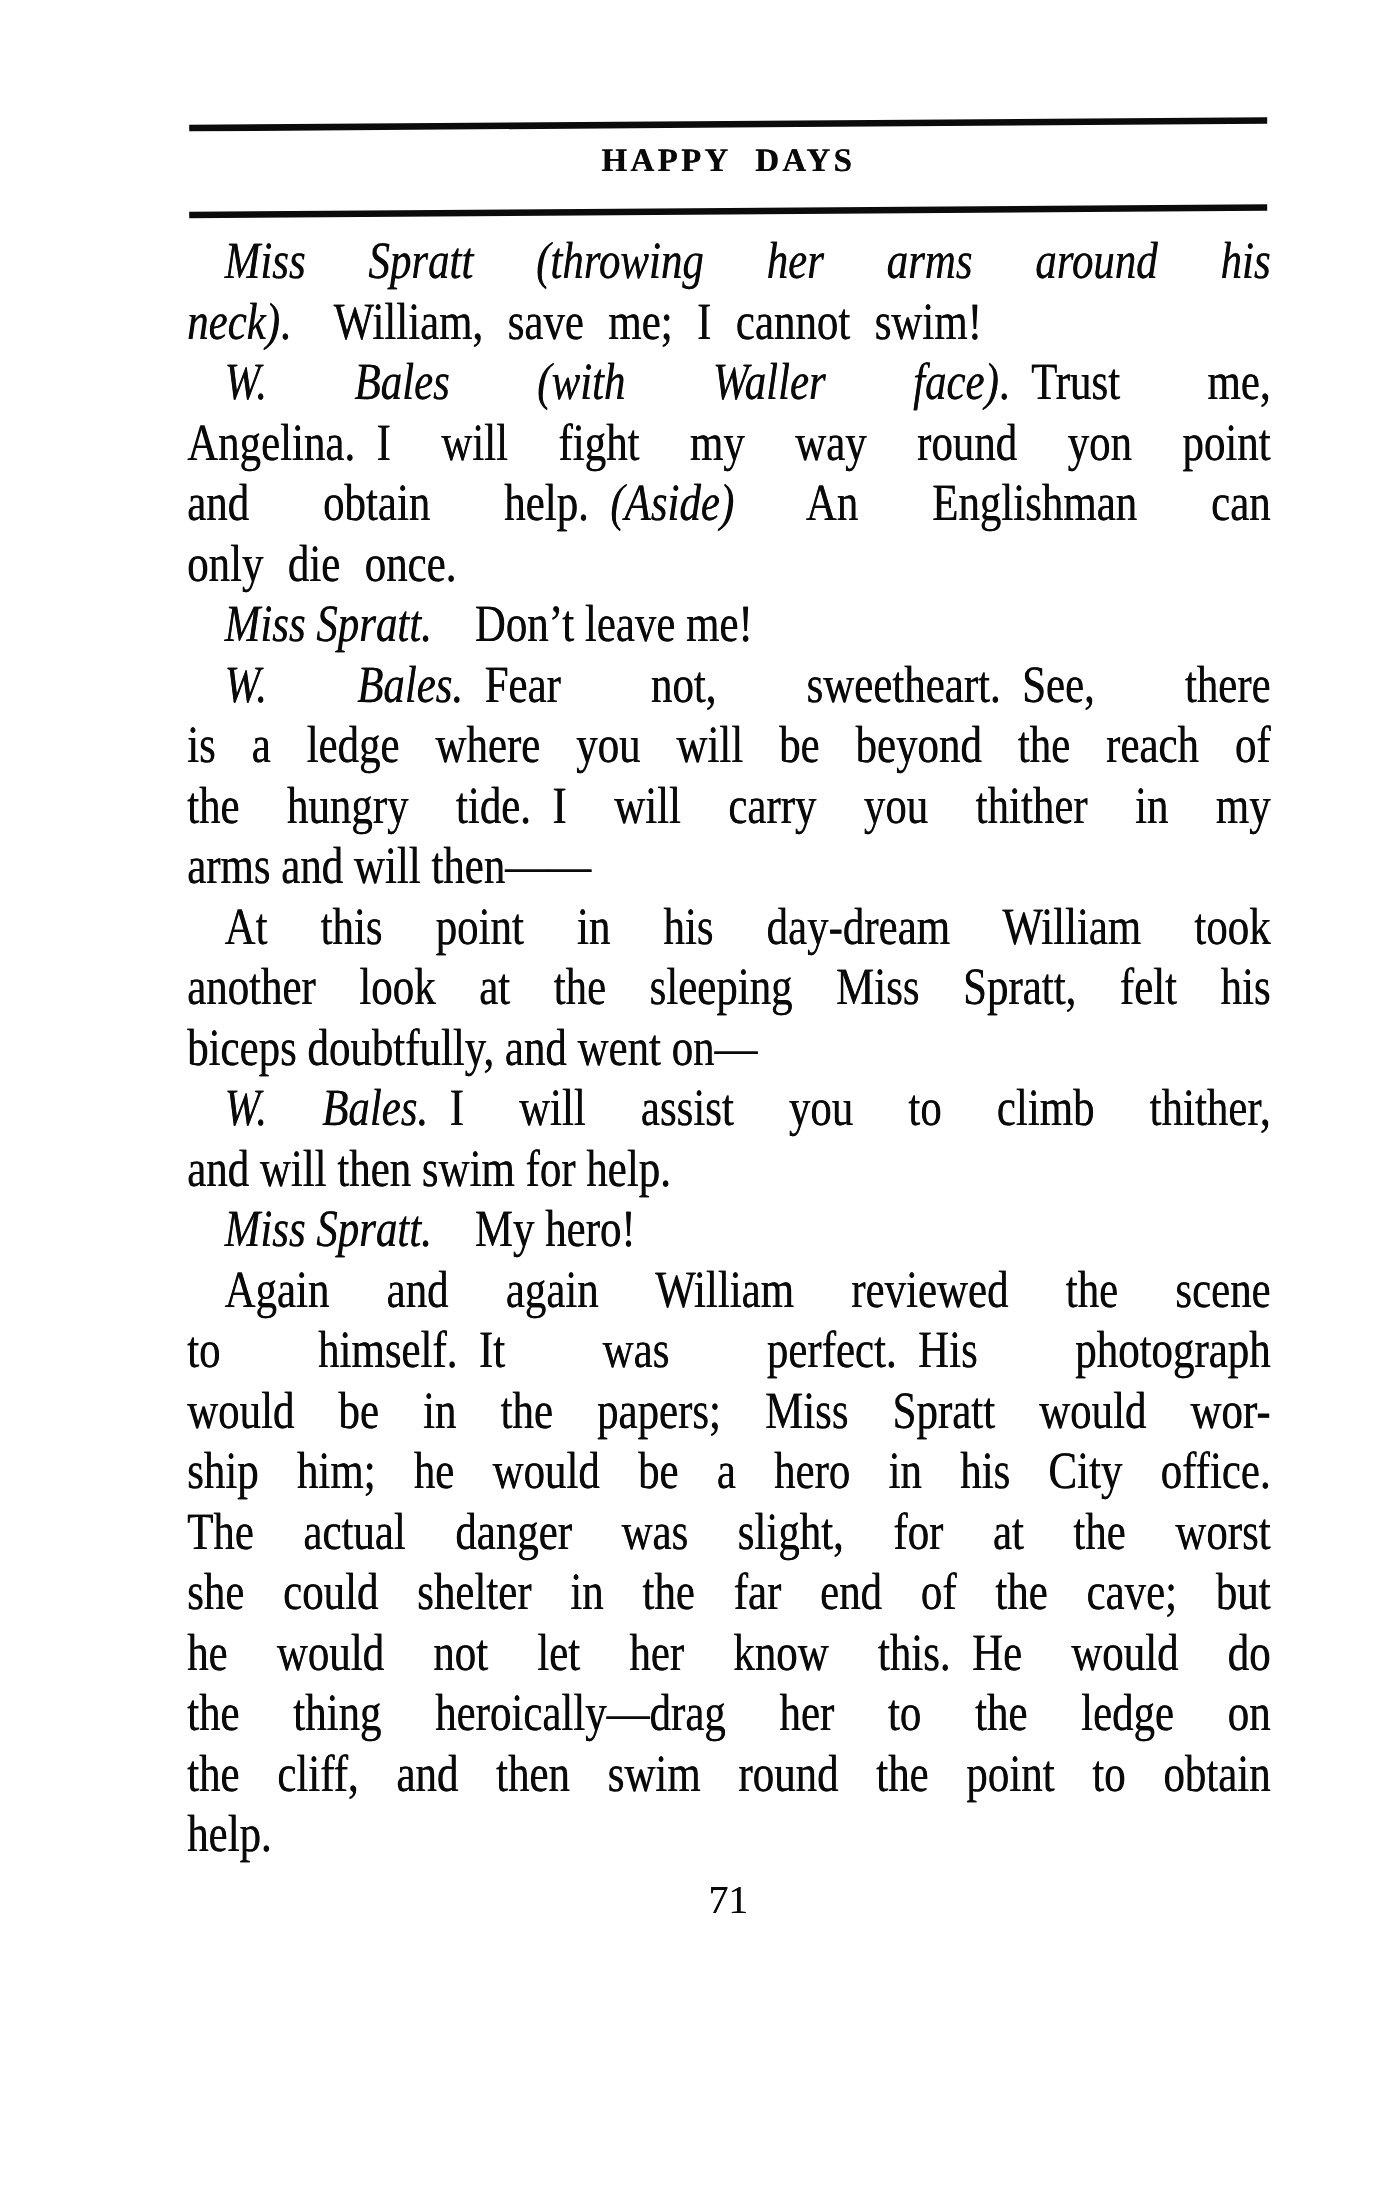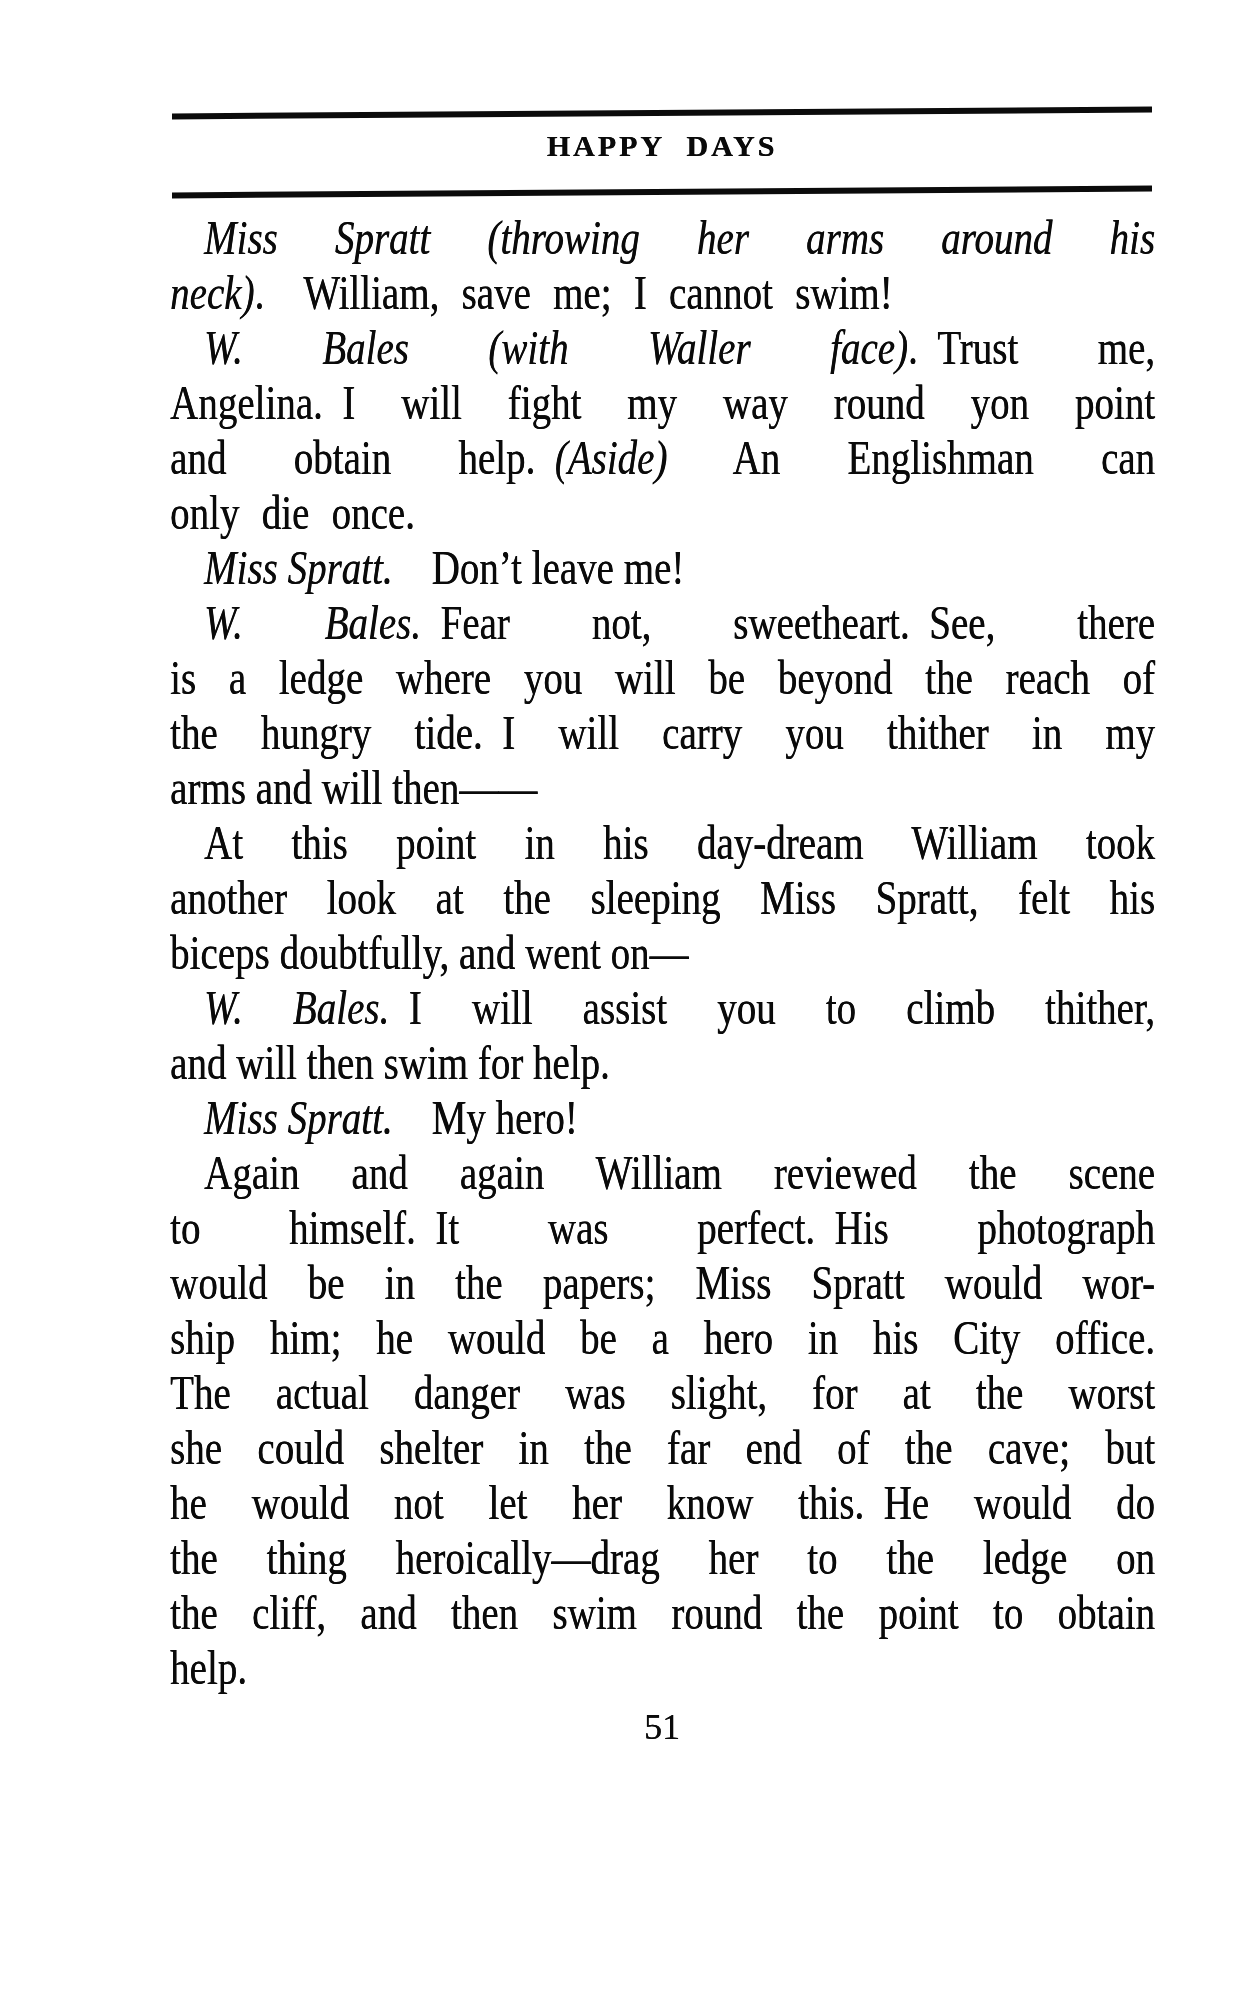--- a/index.html
+++ b/index.html
@@ -105,14 +105,14 @@
       <div class="line just"><span>would be in the papers; Miss Spratt would wor-</span></div>
       <div class="line just"><span>ship him; he would be a hero in his City office.</span></div>
       <div class="line just"><span>The actual danger was slight, for at the worst</span></div>
       <div class="line just"><span>she could shelter in the far end of the cave; but</span></div>
       <div class="line just"><span>he would not let her know this. He would do</span></div>
       <div class="line just"><span>the thing heroically—drag her to the ledge on</span></div>
       <div class="line just"><span>the cliff, and then swim round the point to obtain</span></div>
       <div class="line"><span>help.</span></div>
     </div>
 
-  <div class="folio">51</div>
+  <div class="folio">71</div>
 </div>
 
 </body></html>

